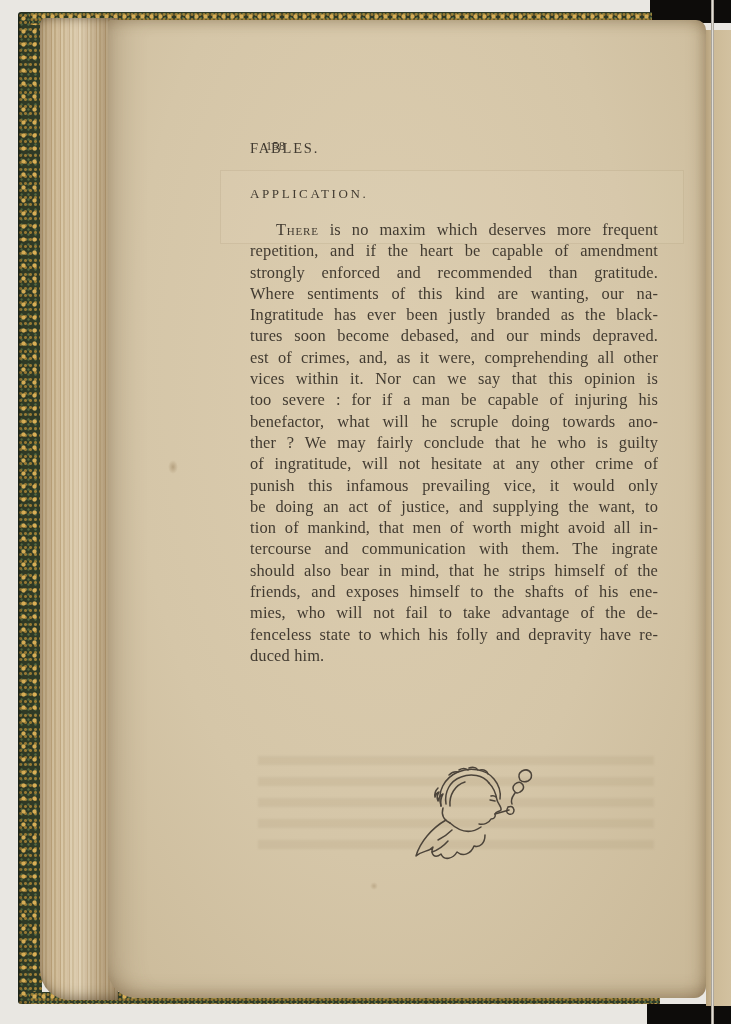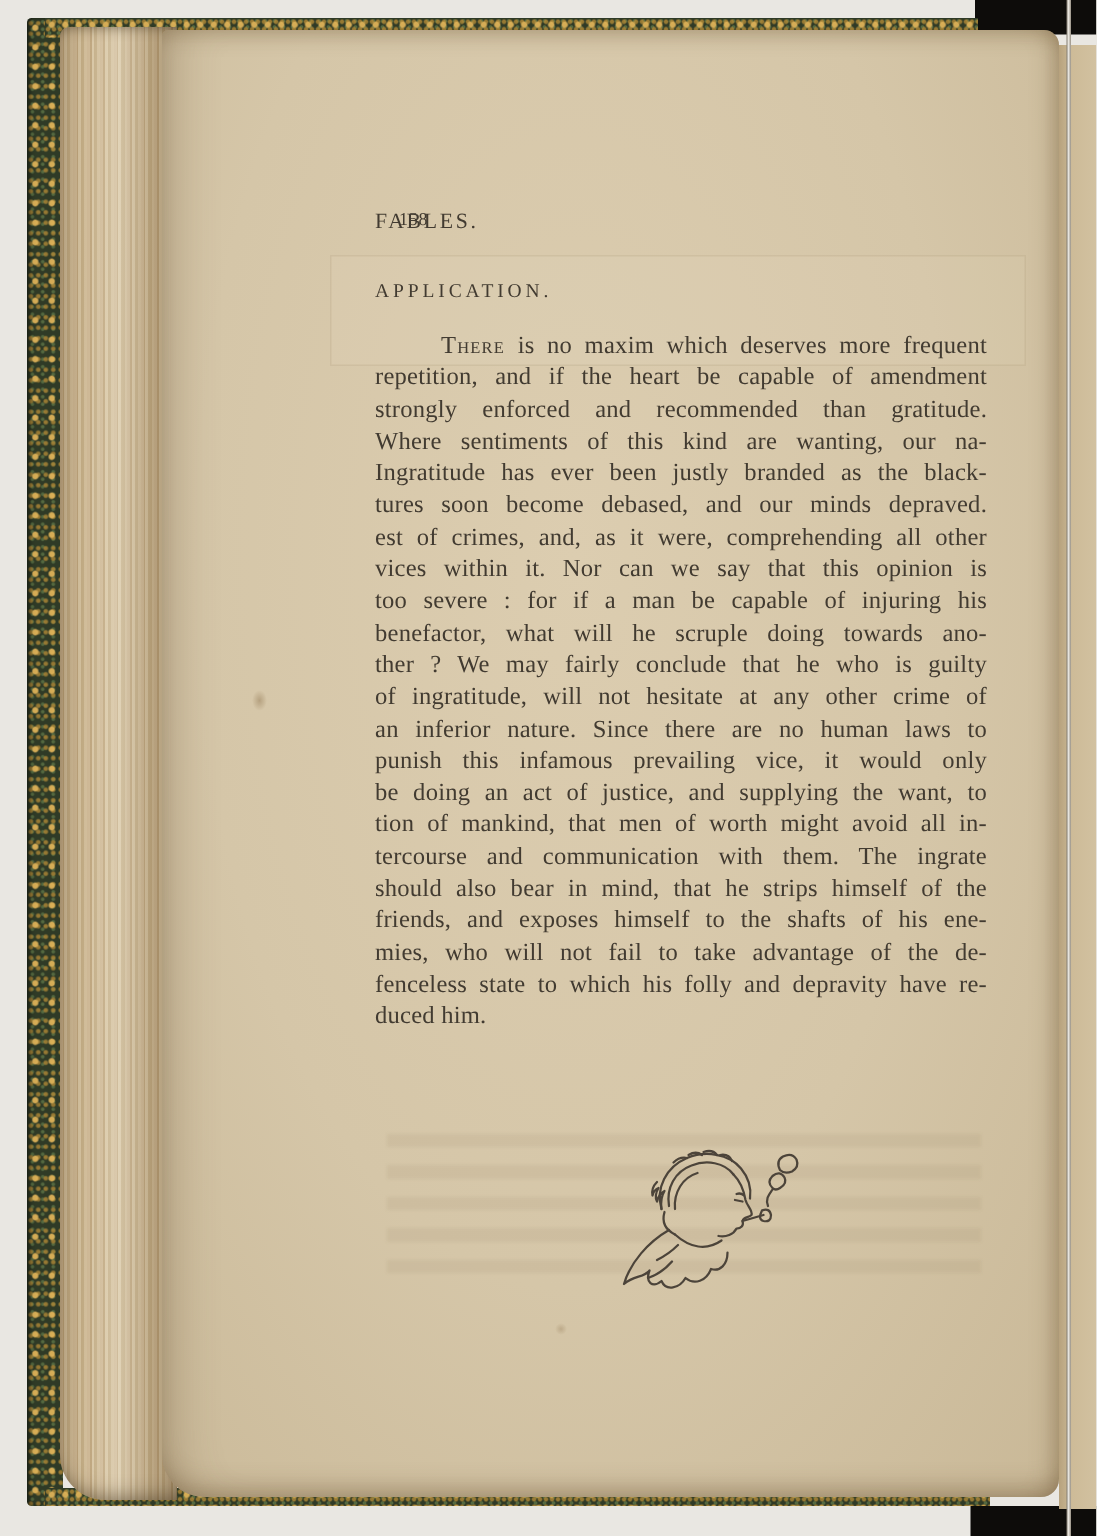--- a/index.html
+++ b/index.html
@@ -58,21 +58,21 @@
   .heading-ghost{position:absolute;left:112px;top:150px;width:462px;height:72px;
     border:1px solid rgba(150,128,95,.16);background:rgba(255,250,235,.05);}
   .section-heading{position:absolute;left:142px;top:166px;width:408px;text-align:left;
     font-size:13px;letter-spacing:2.6px;}
   .body-text{position:absolute;left:142px;top:199px;width:408px;
     font-size:16.4px;line-height:21.3px;}
   .body-line{text-align:justify;text-align-last:justify;white-space:normal;
     letter-spacing:.15px;}
   .body-line.opening{text-indent:26px;}
   .body-line.last{text-align-last:left;}
-  .smallcaps-word{font-variant:small-caps;letter-spacing:.8px;margin-left:18px;}
+  .smallcaps-word{font-variant:small-caps;letter-spacing:.8px;}
 
   
   .show-through{position:absolute;left:150px;top:736px;width:396px;height:100px;
     background:repeating-linear-gradient(180deg,
       rgba(138,116,84,.10) 0 9px, rgba(138,116,84,0) 9px 21px);
     filter:blur(1.2px);}
 
   .stain1{position:absolute;left:60px;top:440px;width:10px;height:14px;border-radius:50%;
     background:radial-gradient(rgba(120,90,50,.35),rgba(120,90,50,0) 70%);}
   .stain2{position:absolute;left:262px;top:862px;width:8px;height:8px;border-radius:50%;
@@ -116,21 +116,20 @@
         <div class="body-line">strongly enforced and recommended than gratitude.</div>
         <div class="body-line">Where sentiments of this kind are wanting, our na-</div>
         <div class="body-line">Ingratitude has ever been justly branded as the black-</div>
         <div class="body-line">tures soon become debased, and our minds depraved.</div>
         <div class="body-line">est of crimes, and, as it were, comprehending all other</div>
         <div class="body-line">vices within it.  Nor can we say that this opinion is</div>
         <div class="body-line">too severe : for if a man be capable of injuring his</div>
         <div class="body-line">benefactor, what will he scruple doing towards ano-</div>
         <div class="body-line">ther ?  We may fairly conclude that he who is guilty</div>
         <div class="body-line">of ingratitude, will not hesitate at any other crime of</div>
-        <div class="body-line">an inferior nature.  Since there are no human laws to</div>
         <div class="body-line">punish this infamous prevailing vice, it would only</div>
         <div class="body-line">be doing an act of justice, and supplying the want, to</div>
         <div class="body-line">tion of mankind, that men of worth might avoid all in-</div>
         <div class="body-line">tercourse and communication with them.  The ingrate</div>
         <div class="body-line">should also bear in mind, that he strips himself of the</div>
         <div class="body-line">friends, and exposes himself to the shafts of his ene-</div>
         <div class="body-line">mies, who will not fail to take advantage of the de-</div>
         <div class="body-line">fenceless state to which his folly and depravity have re-</div>
         <div class="body-line last">duced him.</div>
       </div>

